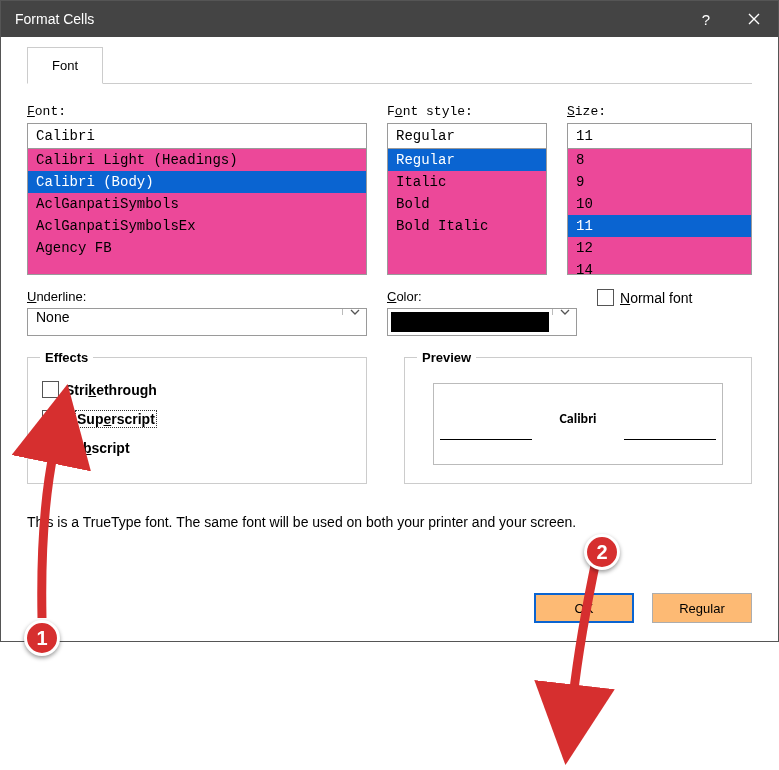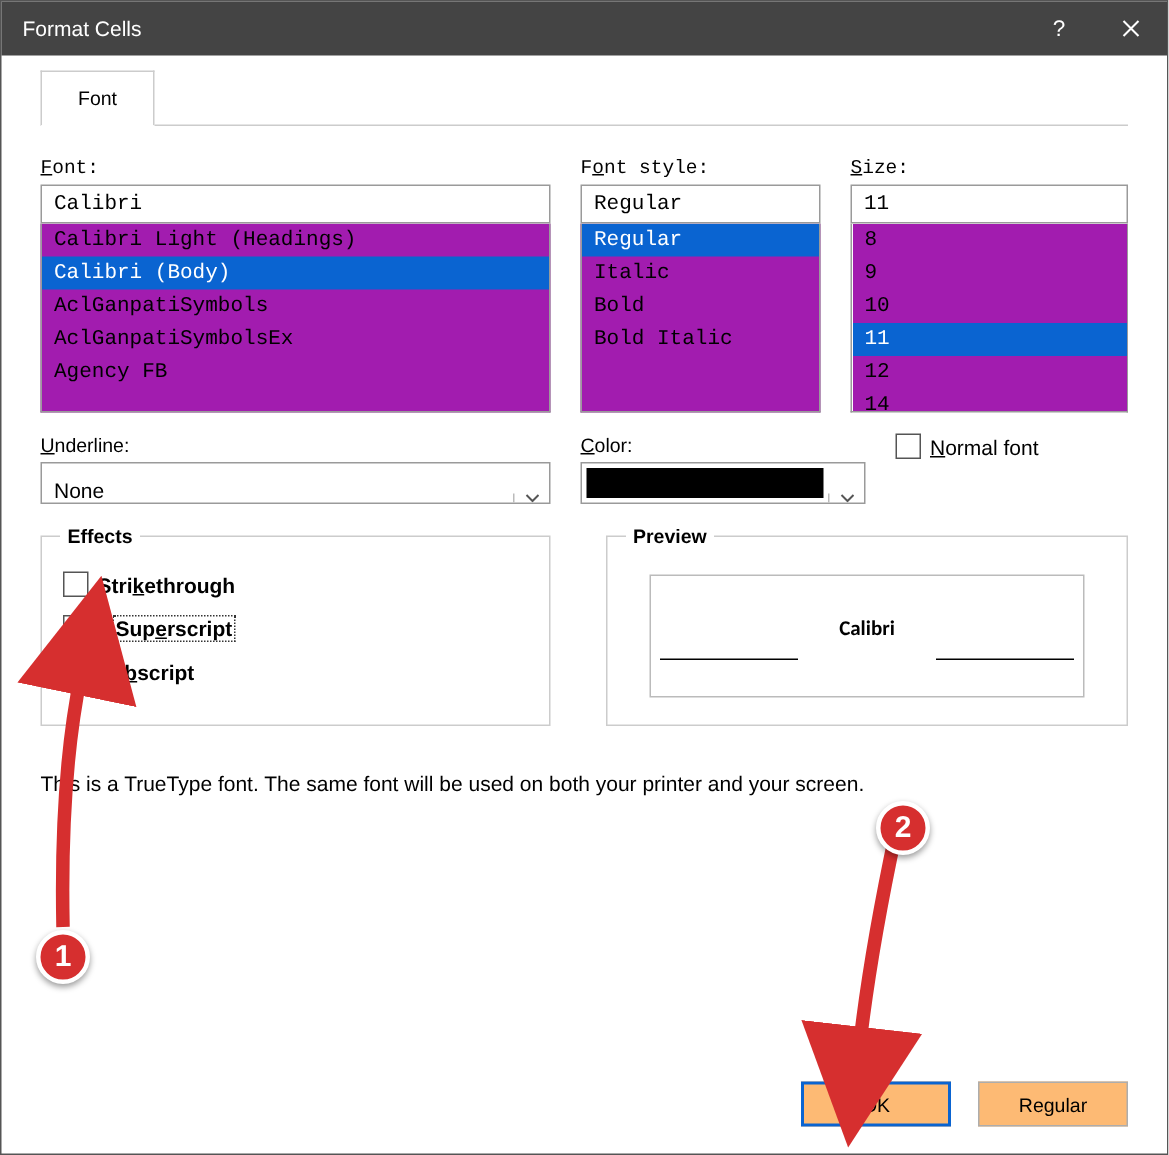--- a/index.html
+++ b/index.html
@@ -7,21 +7,21 @@
   body {
     font-family: "Segoe UI", Tahoma, sans-serif;
     font-size: 13px;
     background: #fff;
     width: 779px;
     height: 770px;
     position: relative;
   }
   .window {
     width: 779px;
-    height: 770px;
+    height: 642px;
     border: 1px solid #555;
     background: #fff;
     display: flex;
     flex-direction: column;
   }
   .titlebar {
     height: 36px;
     background: #444444;
     color: #fff;
     display: flex;
@@ -81,21 +81,21 @@
     padding: 2px 8px;
     font-size:14px;
     font-family: inherit;
   }
   .listbox {
     width:100%;
     border:1px solid #9a9a9a;
     border-top:none;
     overflow-y: scroll;
     height: 126px;
-    background:#a21caf;
+    background:#ec4899;
   }
   .listbox .item {
     padding: 1px 8px;
     font-size:14px;
     line-height:20px;
     cursor:default;
   }
   .listbox .item.sel {
     background:#0a64d1;
     color:#fff;
@@ -111,21 +111,21 @@
   .col-normal { flex:1; display:flex; align-items:flex-start; padding-bottom:3px; }
 
   .select-wrap {
     position:relative;
   }
   .select-btn {
     width:100%;
     height:28px;
     border:1px solid #9a9a9a;
     display:flex;
-    align-items:flex-end;
+    align-items:flex-start;
     background:#fff;
   }
   .select-btn .val {
     flex:1;
     padding:0 8px;
     font-size:14px;
     display:flex;
     align-items:center;
   }
   .select-btn .color-swatch {

